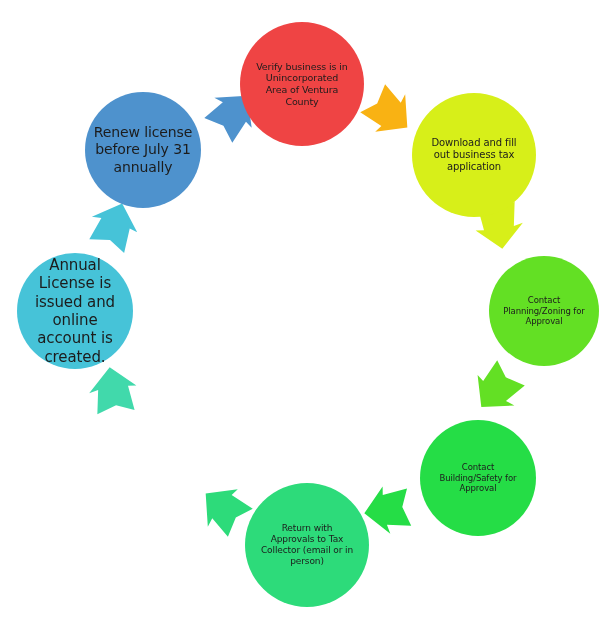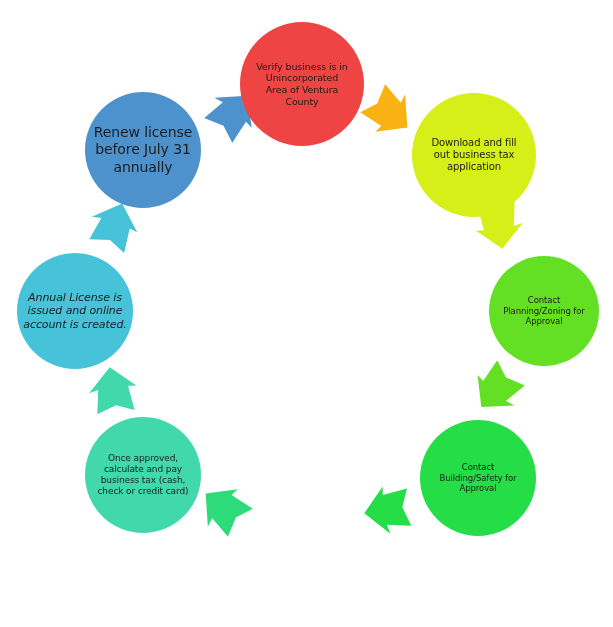--- a/index.html
+++ b/index.html
@@ -110,27 +110,27 @@
     <div class="node" style="left: 489px; top: 256px; width: 110px; height: 110px; background: rgb(99, 224, 36); color: rgb(28, 28, 28); font-size: 8.5px;">
       <span class="node-text">Contact
 Planning/Zoning for
 Approval</span>
     </div>
     <div class="node" style="left: 420px; top: 420px; width: 116px; height: 116px; background: rgb(37, 221, 70); color: rgb(28, 28, 28); font-size: 8.5px;">
       <span class="node-text">Contact
 Building/Safety for
 Approval</span>
     </div>
-    <div class="node" style="left: 85px; top: 417px; width: 116px; height: 116px; background: rgb(65, 217, 171); color: rgb(28, 28, 28); font-size: 9px;">
-      <span class="node-text">Once approved,
-calculate and pay
-business tax (cash,
-check or credit card)</span>
+    <div class="node" style="left: 245px; top: 483px; width: 124px; height: 124px; background: rgb(45, 219, 122); color: rgb(28, 28, 28); font-size: 9px;">
+      <span class="node-text">Return with
+Approvals to Tax
+Collector (email or in
+person)</span>
     </div>
-    <div class="node" style="left: 17px; top: 253px; width: 116px; height: 116px; background: rgb(70, 195, 216); color: rgb(28, 28, 28); font-size: 11px; font-style: italic;">
+    <div class="node" style="left: 17px; top: 253px; width: 116px; height: 116px; background: rgb(70, 195, 216); color: rgb(28, 28, 28); font-size: 15px;">
       <span class="node-text">Annual License is
 issued and online
 account is created.</span>
     </div>
     <div class="node" style="left: 85px; top: 92px; width: 116px; height: 116px; background: rgb(78, 146, 205); color: rgb(28, 28, 28); font-size: 14px;">
       <span class="node-text">Renew license
 before July 31
 annually</span>
     </div>
   </div>

